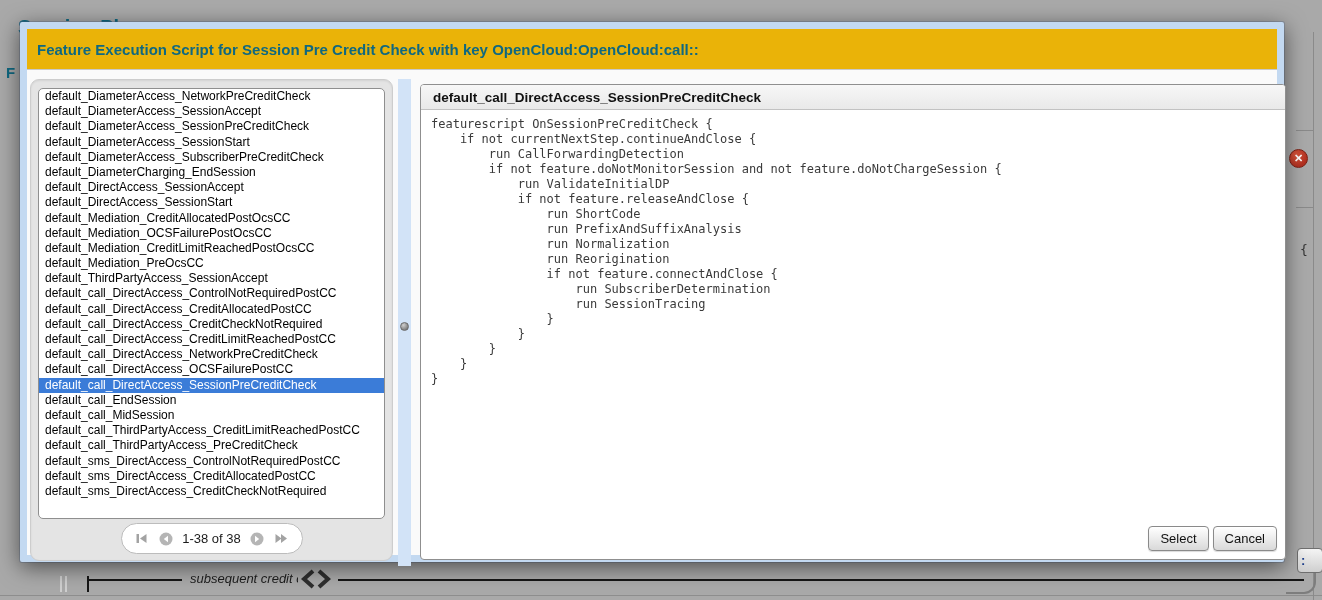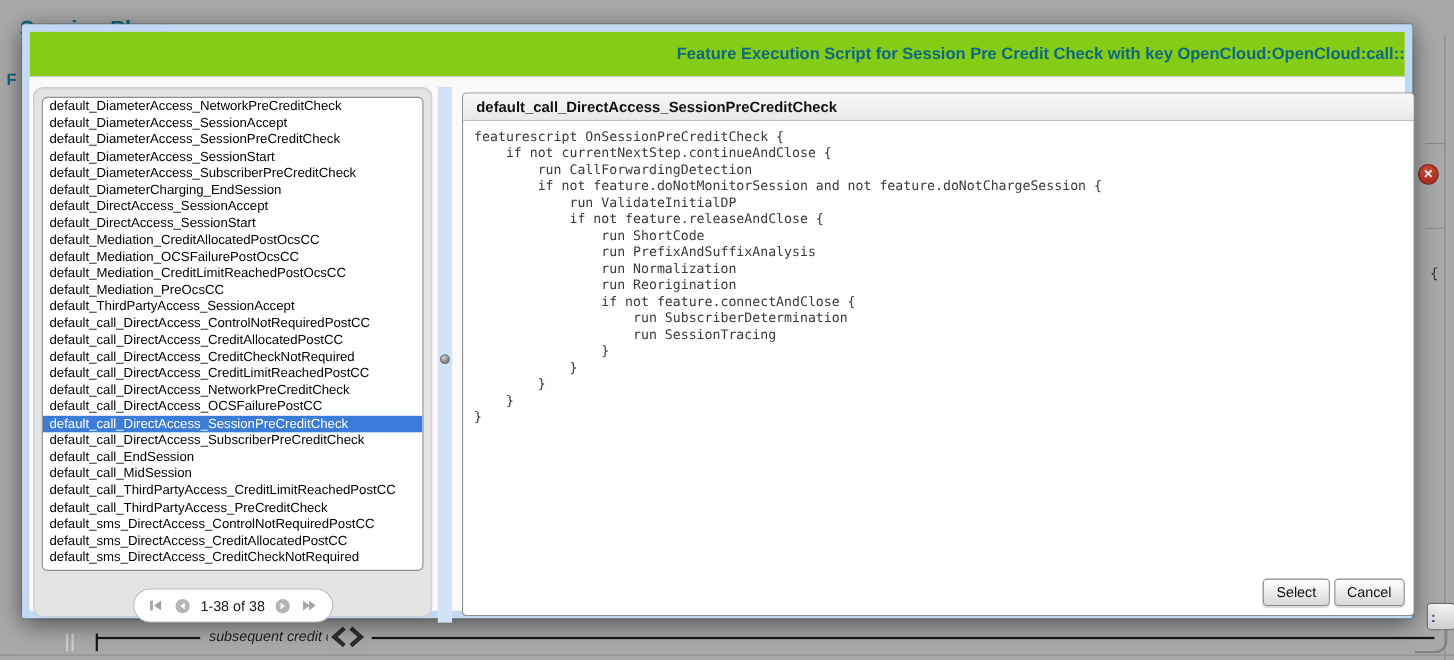--- a/index.html
+++ b/index.html
@@ -27,34 +27,34 @@
     background:radial-gradient(circle at 35% 30%, #d9553c, var(--badge-red) 70%);color:#fff;font-size:11px;font-weight:bold;
     display:flex;align-items:center;justify-content:center;z-index:2;border:1px solid #7e1f12;}
   .bg-brace{position:absolute;left:1300px;top:242px;font-family:"DejaVu Sans Mono",monospace;font-size:13px;color:#333;z-index:1;}
   .bg-partial-btn{position:absolute;left:1297px;top:548px;width:26px;height:25px;border:1px solid #6f6f6f;border-radius:4px;
     background:linear-gradient(#f4f4f4,#cfcfcf);z-index:2;color:#1c3e8c;font-weight:bold;font-size:13px;text-align:left;padding-left:3px;line-height:23px;}
 
   
   .dialog{position:absolute;left:20px;top:22px;width:1264px;height:540px;background:#fff;
     border:7px solid var(--modal-border);border-radius:2px;z-index:5;
     box-shadow:0 5px 22px rgba(0,0,0,.55), 0 0 0 1px rgba(90,110,140,.35);}
-  .title-bar{height:41px;background:#84cc16;border-bottom:1px solid #c9c9c9;display:flex;align-items:center;padding-left:10px;justify-content:flex-end;}
+  .title-bar{height:41px;background:#eab308;border-bottom:1px solid #c9c9c9;display:flex;align-items:center;padding-left:10px;}
   .title-bar h1{font-size:15px;font-weight:bold;color:var(--accent);}
   .content{position:absolute;left:0;top:41px;right:0;bottom:0;background:#fafafa;}
 
   
   .left-panel{position:absolute;left:3px;top:9px;width:363px;height:482px;background:#e4e4e4;
     border:1px solid #cdcdcd;border-radius:9px;box-shadow:inset 0 1px 2px rgba(0,0,0,.08);}
   .listbox{position:absolute;left:7px;top:8px;width:347px;height:431px;background:#fff;
     border:1px solid #8f8f8f;border-radius:5px;overflow:hidden;cursor:default;}
   .list-item{height:15.2px;line-height:15.2px;font-size:12px;color:#000;padding-left:6px;white-space:nowrap;overflow:hidden;}
   .list-item.selected{background:var(--selection);color:#fff;}
   .pager{position:absolute;left:0;right:0;top:443px;display:flex;justify-content:center;}
   .pager-pill{width:182px;height:31px;background:#fff;border:1px solid #bcbcbc;border-radius:16px;
-    display:flex;align-items:center;justify-content:center;gap:9px;margin-top:12px;}
+    display:flex;align-items:center;justify-content:center;gap:9px;}
   .pager-btn{background:none;border:none;width:15px;height:15px;padding:0;cursor:pointer;display:flex;align-items:center;justify-content:center;}
   .pager-label{font-size:13px;color:#1a1a1a;}
 
   
   .splitter{position:absolute;left:371px;top:9px;width:13px;height:487px;background:#d2e3f7;}
   .splitter-handle{position:absolute;left:2px;top:243px;width:9px;height:9px;border-radius:50%;
     background:radial-gradient(circle at 35% 30%, #cfcfcf, #7c7c7c 75%);border:1px solid #6a6a6a;}
 
   
   .right-panel{position:absolute;left:393px;top:14px;width:866px;height:476px;background:#fff;
@@ -117,21 +117,20 @@
             <div class="list-item">default_Mediation_CreditLimitReachedPostOcsCC</div>
             <div class="list-item">default_Mediation_PreOcsCC</div>
             <div class="list-item">default_ThirdPartyAccess_SessionAccept</div>
             <div class="list-item">default_call_DirectAccess_ControlNotRequiredPostCC</div>
             <div class="list-item">default_call_DirectAccess_CreditAllocatedPostCC</div>
             <div class="list-item">default_call_DirectAccess_CreditCheckNotRequired</div>
             <div class="list-item">default_call_DirectAccess_CreditLimitReachedPostCC</div>
             <div class="list-item">default_call_DirectAccess_NetworkPreCreditCheck</div>
             <div class="list-item">default_call_DirectAccess_OCSFailurePostCC</div>
             <div class="list-item selected">default_call_DirectAccess_SessionPreCreditCheck</div>
-            <div class="list-item">default_call_DirectAccess_SubscriberPreCreditCheck</div>
             <div class="list-item">default_call_EndSession</div>
             <div class="list-item">default_call_MidSession</div>
             <div class="list-item">default_call_ThirdPartyAccess_CreditLimitReachedPostCC</div>
             <div class="list-item">default_call_ThirdPartyAccess_PreCreditCheck</div>
             <div class="list-item">default_sms_DirectAccess_ControlNotRequiredPostCC</div>
             <div class="list-item">default_sms_DirectAccess_CreditAllocatedPostCC</div>
             <div class="list-item">default_sms_DirectAccess_CreditCheckNotRequired</div>
           </div>
         <div class="pager">
           <div class="pager-pill">

